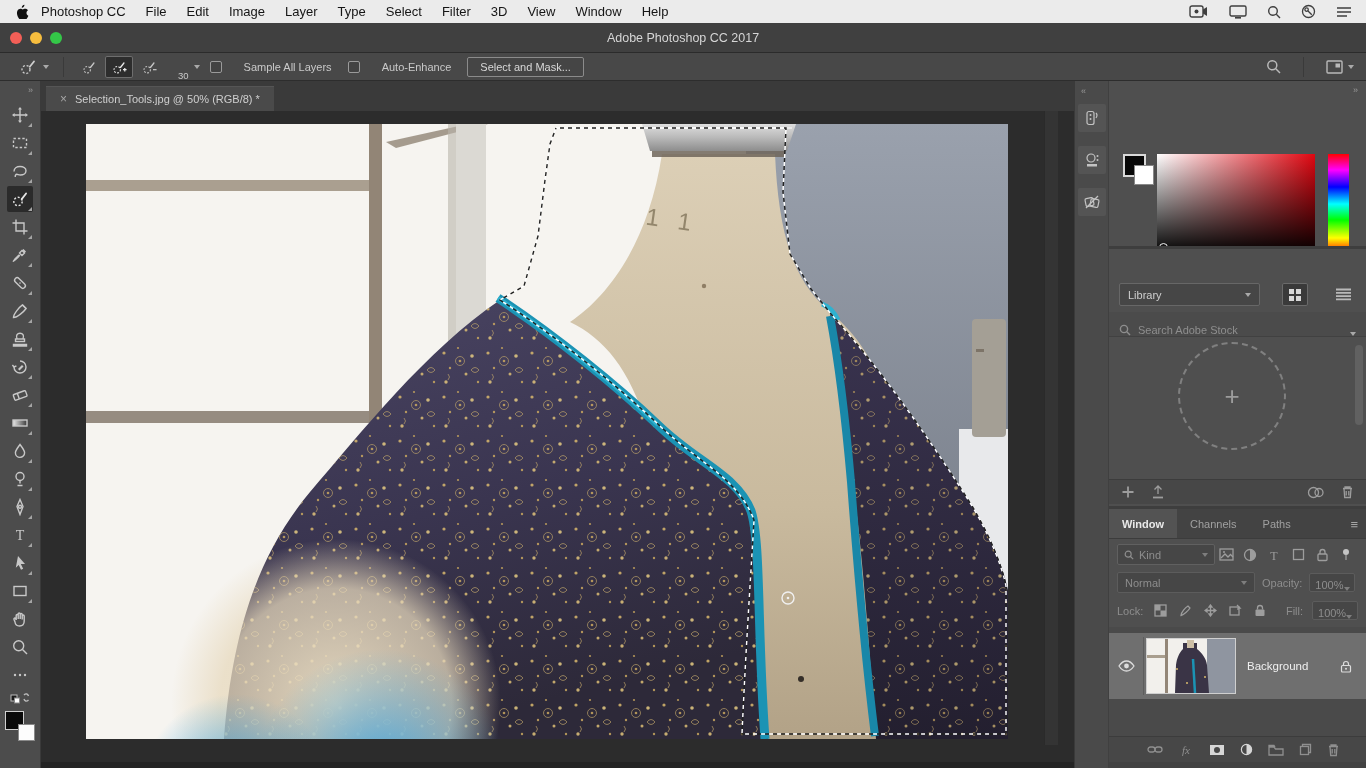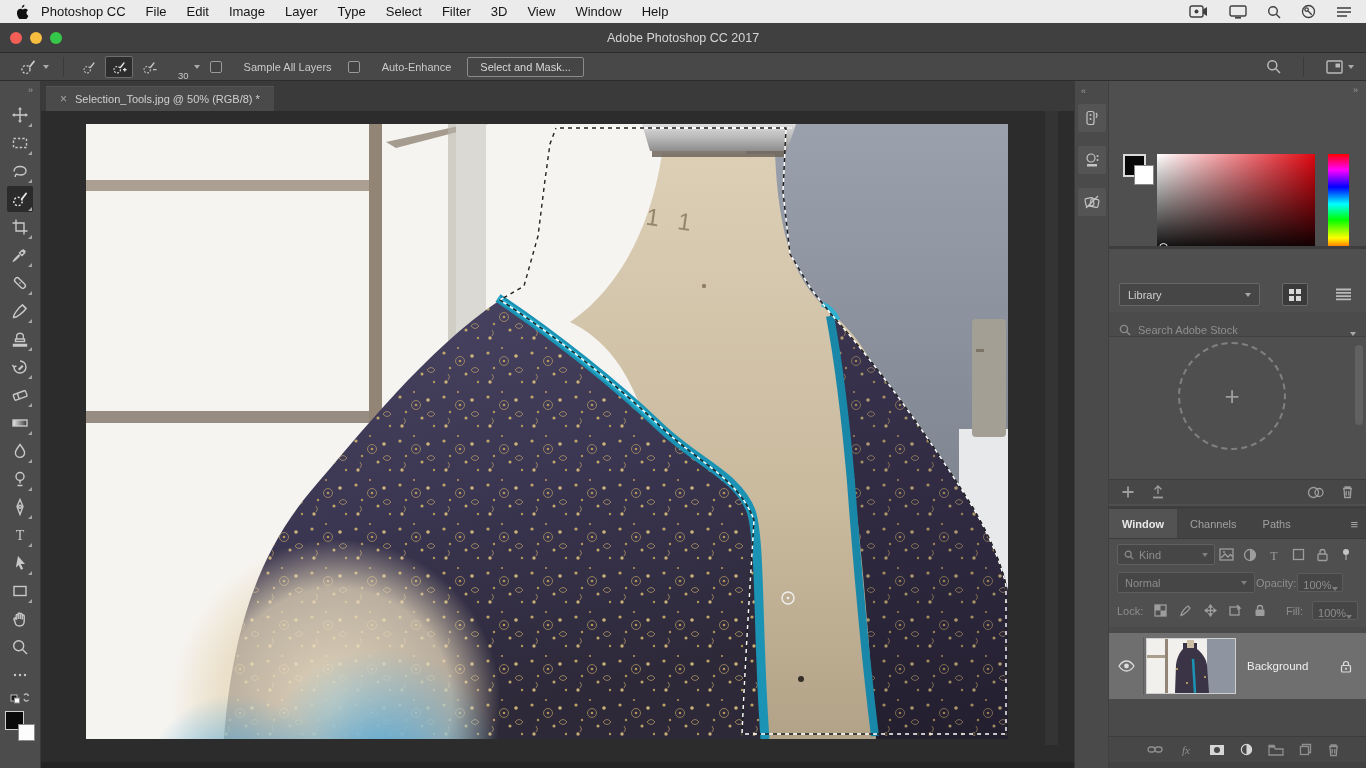--- a/index.html
+++ b/index.html
@@ -693,21 +693,21 @@
               </svg>
             </span>
           <span class="fic">
               <svg width="10" height="14" viewBox="0 0 10 14">
                 <circle cx="5" cy="4" r="3" fill="#c4c4c4" stroke="none"></circle>
                 <path d="M5,7 v5" stroke="#9d9d9d"></path>
               </svg>
             </span>
         </div>
 
-        <div class="lrow" style="top:63px;padding:0 8px;gap:1px">
+        <div class="lrow" style="top:63px;padding:0 8px;gap:7px">
           <span class="selbox" style="width:122px">
             <span>Normal</span>
             <span class="chev" style="border-top-color:#7e7e7e"></span>
           </span>
           <span>Opacity:</span>
           <span class="valbox">
             <span>100%</span>
             <span class="chev" style="border-top-color:#7e7e7e"></span>
           </span>
         </div>

